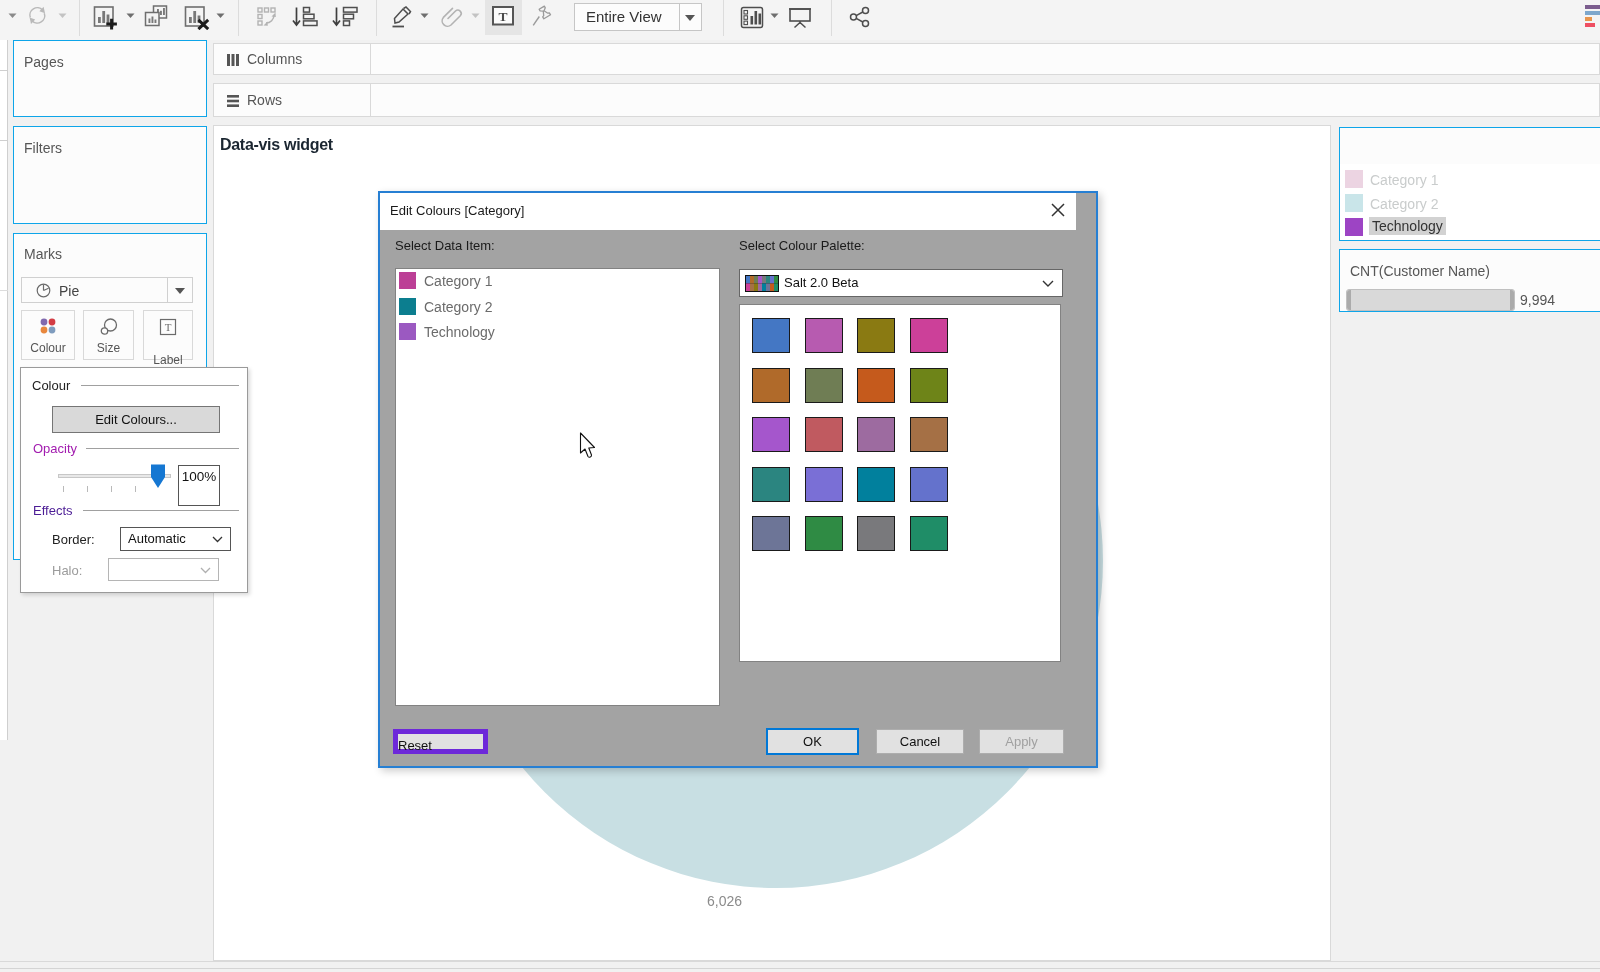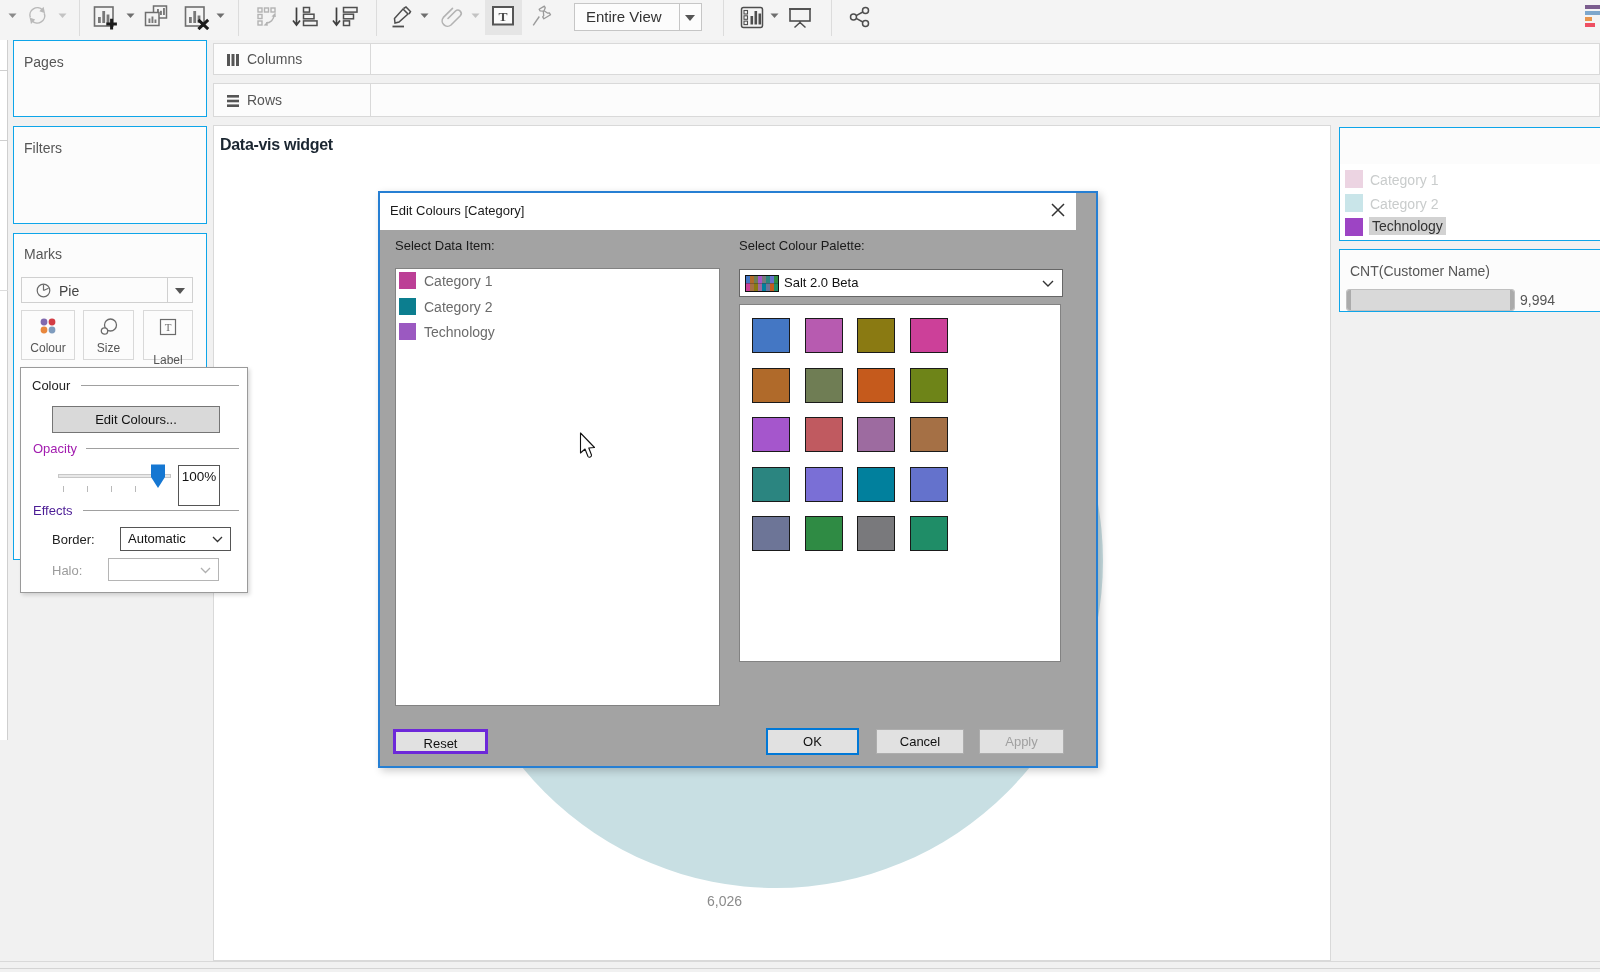--- a/index.html
+++ b/index.html
@@ -350,21 +350,21 @@
       <div class="abs" style="left:372px;top:273.5px;width:38px;height:35px;background:#2b8580;border:1.5px solid #1a1a1a;"></div>
       <div class="abs" style="left:424.5px;top:273.5px;width:38px;height:35px;background:#7a6fd6;border:1.5px solid #1a1a1a;"></div>
       <div class="abs" style="left:477px;top:273.5px;width:38px;height:35px;background:#01809d;border:1.5px solid #1a1a1a;"></div>
       <div class="abs" style="left:529.5px;top:273.5px;width:38px;height:35px;background:#6472cc;border:1.5px solid #1a1a1a;"></div>
       <div class="abs" style="left:372px;top:323px;width:38px;height:35px;background:#6d7597;border:1.5px solid #1a1a1a;"></div>
       <div class="abs" style="left:424.5px;top:323px;width:38px;height:35px;background:#2f8b44;border:1.5px solid #1a1a1a;"></div>
       <div class="abs" style="left:477px;top:323px;width:38px;height:35px;background:#79797c;border:1.5px solid #1a1a1a;"></div>
       <div class="abs" style="left:529.5px;top:323px;width:38px;height:35px;background:#1f8d67;border:1.5px solid #1a1a1a;"></div>
     </div>
 
-  <div class="abs" style="left:13px;top:536px;width:95px;height:25px;background:#e1e1e1;border:3px solid #6d28d9;text-align:center;font-size:13px;color:#111;line-height:23px;">Reset</div>
+  <div class="abs" style="left:13px;top:536px;width:95px;height:25px;background:#e1e1e1;border:5px solid #6d28d9;text-align:left;font-size:13px;color:#111;line-height:23px;">Reset</div>
   <div class="abs" style="left:386px;top:535px;width:93px;height:27px;background:#e1e1e1;border:2px solid #0078d7;text-align:center;font-size:13px;color:#111;line-height:23px;">OK</div>
   <div class="abs" style="left:496px;top:536px;width:88px;height:25px;background:#e1e1e1;border:1px solid #adadad;text-align:center;font-size:13px;color:#111;line-height:23px;">Cancel</div>
   <div class="abs" style="left:599px;top:536px;width:85px;height:25px;background:#e1e1e1;border:1px solid #adadad;text-align:center;font-size:13px;color:#a0a0a0;line-height:23px;">Apply</div>
 </div>
 
 <svg class="abs" style="left:579px;top:432px;" width="18" height="28" viewBox="0 0 18 28">
   <path d="M1.5 1 L1.5 21 L6 17 L9 24.5 A2 2 0 0 0 12.5 23 L9.8 16 L15.5 15.5 Z" fill="#fff" stroke="#111" stroke-width="1.1" stroke-linejoin="round"></path>
 </svg>
 
 </body></html>

